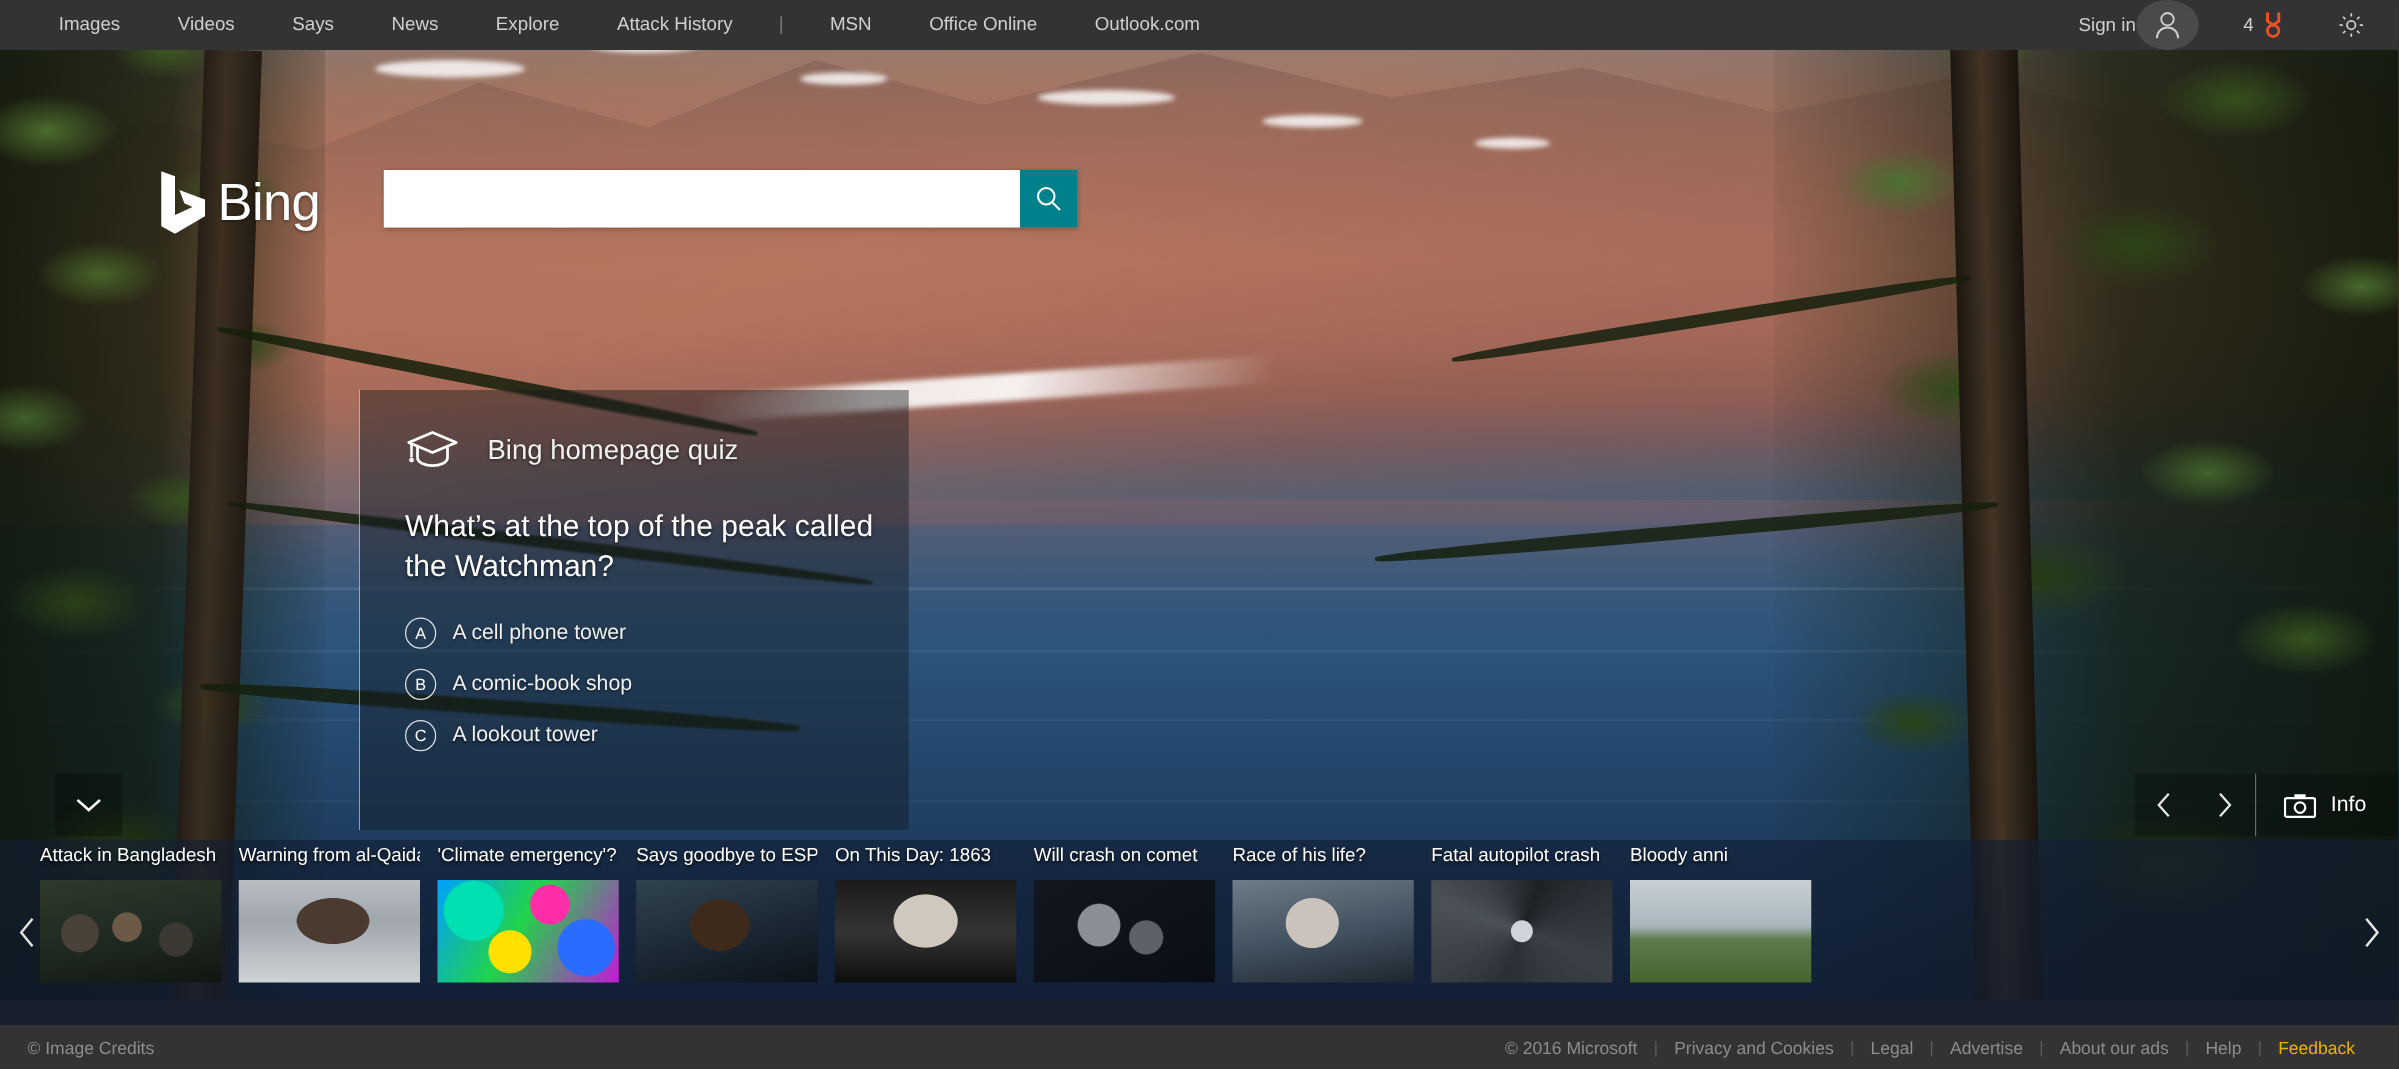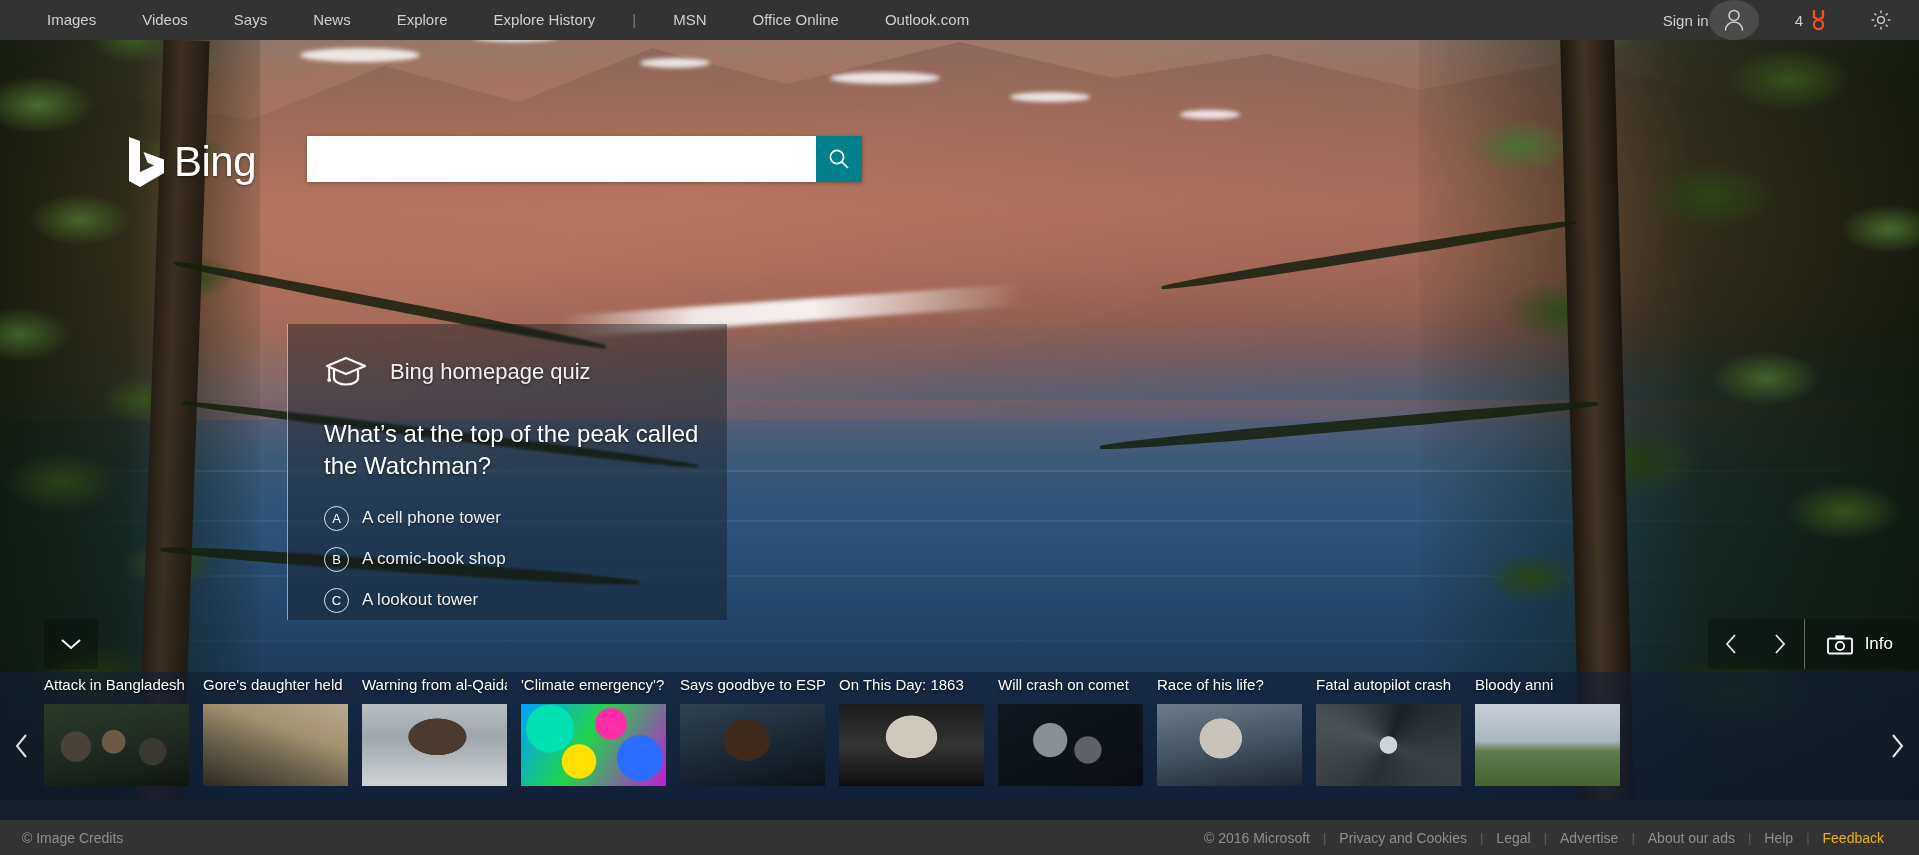--- a/index.html
+++ b/index.html
@@ -324,23 +324,23 @@
     cursor: pointer;
     display: flex;
     align-items: center;
     justify-content: center;
   }
 
   
   .quiz {
     position: absolute;
     left: 287px;
-    top: 324px;
+    top: 312px;
     width: 440px;
-    height: 296px;
+    height: 352px;
     background: rgba(20,24,28,0.42);
     border-left: 1px solid rgba(255,255,255,0.55);
     padding: 30px 16px 0 36px;
     z-index: 25;
     backdrop-filter: blur(1px);
   }
 
   .quiz-head {
     display: flex;
     align-items: center;
@@ -470,21 +470,21 @@
     justify-content: center;
     cursor: pointer;
     z-index: 5;
   }
   .news-scroll-left { left: 0; }
   .news-scroll-right { right: 0; }
 
   .news-track {
     display: flex;
     height: 148px;
-    padding-left: 44px;
+    padding-left: 32px;
     gap: 14px;
   }
 
   .news-card {
     width: 145px;
     flex: 0 0 auto;
     cursor: pointer;
   }
 
   .news-headline {
@@ -626,21 +626,21 @@
     <div class="branch" style="right:320px;top:420px;width:500px;height:11px;transform:rotate(-5deg);"></div>
   </div>
 
   <div class="topnav">
     <div class="nav-left">
       <a class="nav-link">Images</a>
       <a class="nav-link">Videos</a>
       <a class="nav-link">Says</a>
       <a class="nav-link">News</a>
       <a class="nav-link">Explore</a>
-      <a class="nav-link">Explore History</a>
+      <a class="nav-link">Attack History</a>
       <span class="nav-sep">|</span>
       <a class="nav-link">MSN</a>
       <a class="nav-link">Office Online</a>
       <a class="nav-link">Outlook.com</a>
     </div>
 
     <div class="nav-right">
       <a class="signin">Sign in</a>
 
       <div class="avatar">
@@ -749,24 +749,20 @@
     <div class="news-scroll-left">
       <svg width="16" height="28" viewBox="0 0 16 28">
         <polyline points="12,3 3,14 12,25" fill="none" stroke="#e0e0e0" stroke-width="2"></polyline>
       </svg>
     </div>
 
     <div class="news-track">
       <div class="news-card">
         <div class="news-headline">Attack in Bangladesh</div>
         <div class="news-thumb t0"></div>
-      </div>
-      <div class="news-card">
-        <div class="news-headline">Gore's daughter held</div>
-        <div class="news-thumb t1"></div>
       </div>
       <div class="news-card">
         <div class="news-headline">Warning from al-Qaida</div>
         <div class="news-thumb t2"></div>
       </div>
       <div class="news-card">
         <div class="news-headline">'Climate emergency'?</div>
         <div class="news-thumb t3"></div>
       </div>
       <div class="news-card">

